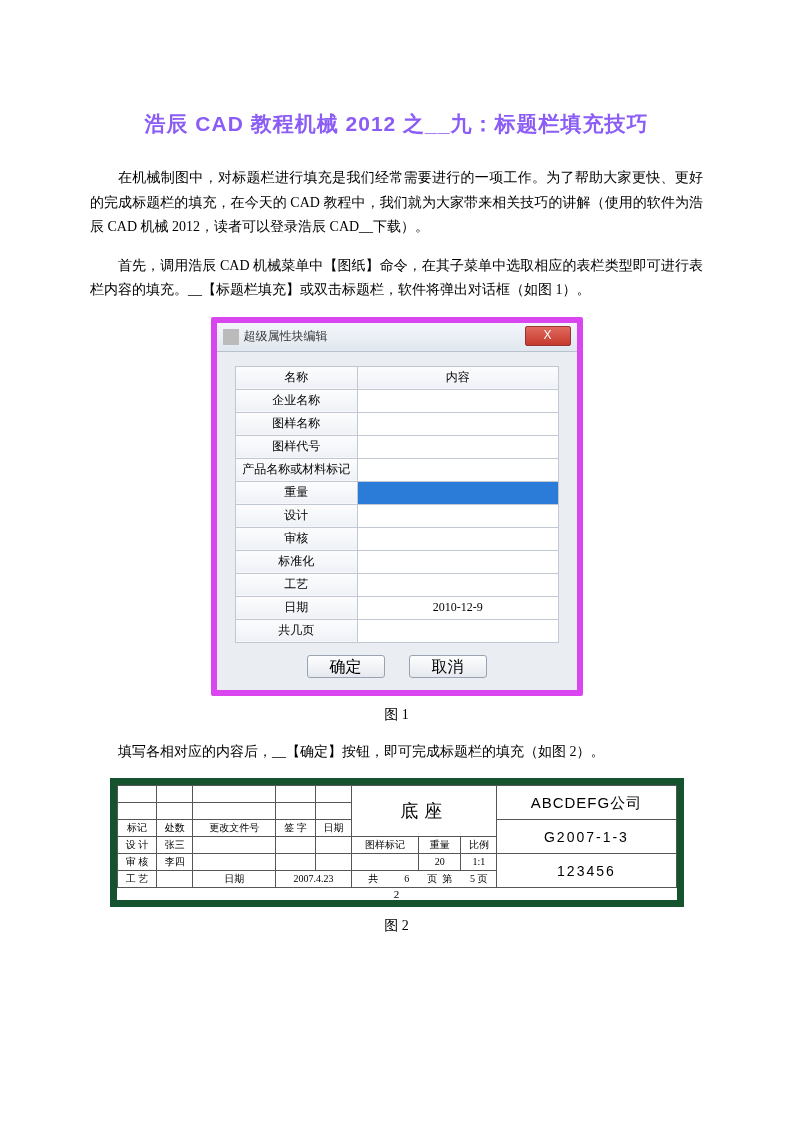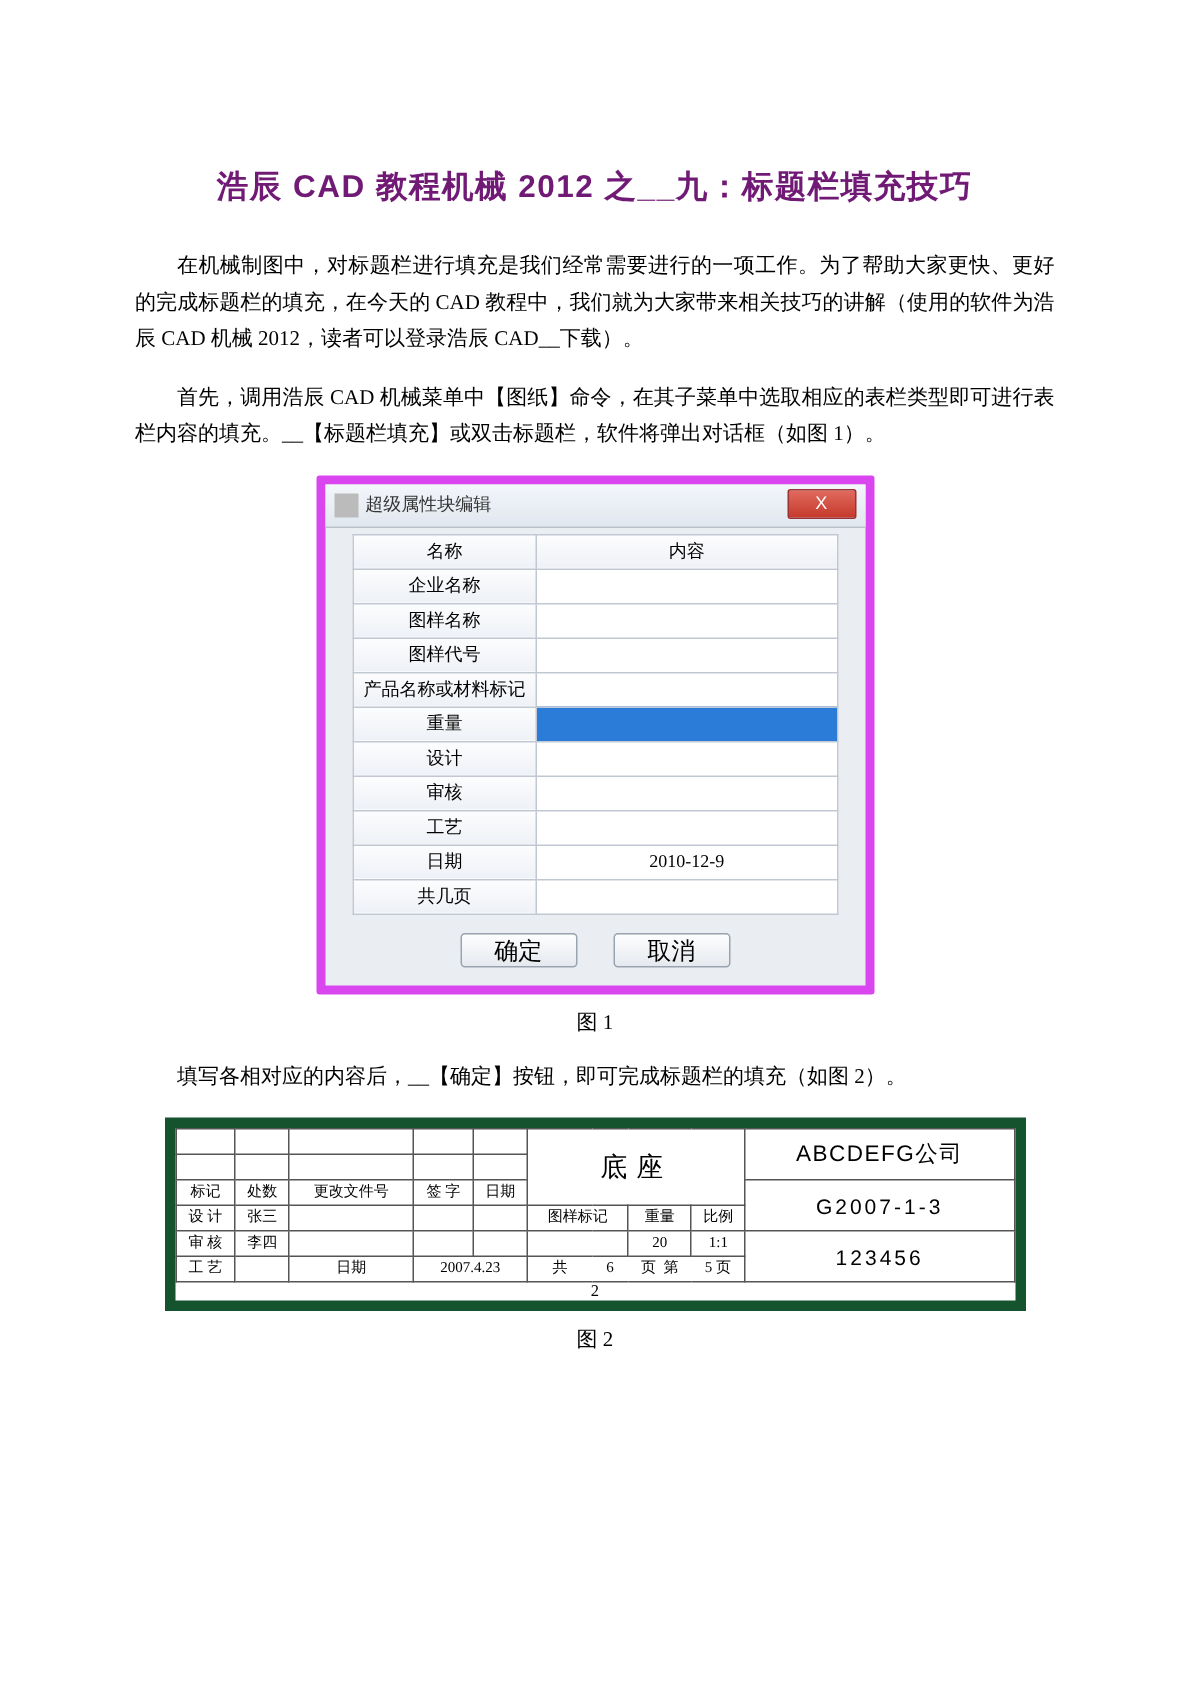--- a/index.html
+++ b/index.html
@@ -13,21 +13,21 @@
   .page {
     width: 793px;
     min-height: 1122px;
     padding: 110px 90px 40px 90px;
     box-sizing: border-box;
   }
   h1.article-title {
     text-align: center;
     font-size: 21px;
     font-weight: bold;
-    color: #701a75;
+    color: #8b5cf6;
     font-family: "SimHei", "黑体", sans-serif;
     margin: 0 0 28px 0;
     letter-spacing: 1px;
   }
   p.body-text {
     font-size: 14px;
     line-height: 1.75;
     margin: 0 0 14px 0;
     text-align: justify;
     text-indent: 2em;
@@ -70,21 +70,21 @@
     background: linear-gradient(#e06a5e, #c53a2c);
     border:1px solid #933;
     border-radius:2px;
     color:#fff;
     font-family: Arial, sans-serif;
     font-size:12px;
     text-align:center;
     line-height:16px;
   }
   .dialog-body {
-    padding: 4px 18px 12px 18px;
+    padding: 14px 18px 12px 18px;
   }
   .prop-table {
     width:100%;
     border-collapse: collapse;
     background:#fff;
     font-family: "SimSun", serif;
     font-size:12px;
   }
   .prop-table th, .prop-table td {
     border:1px solid #c2c8d2;
@@ -192,20 +192,24 @@
             </tr>
             <tr>
               <td class="label">设计</td>
               <td class="val"></td>
             </tr>
             <tr>
               <td class="label">审核</td>
               <td class="val"></td>
             </tr>
             <tr>
+              <td class="label">标准化</td>
+              <td class="val"></td>
+            </tr>
+            <tr>
               <td class="label">工艺</td>
               <td class="val"></td>
             </tr>
             <tr>
               <td class="label">日期</td>
               <td class="val">2010-12-9</td>
             </tr>
             <tr>
               <td class="label">共几页</td>
               <td class="val"></td>

